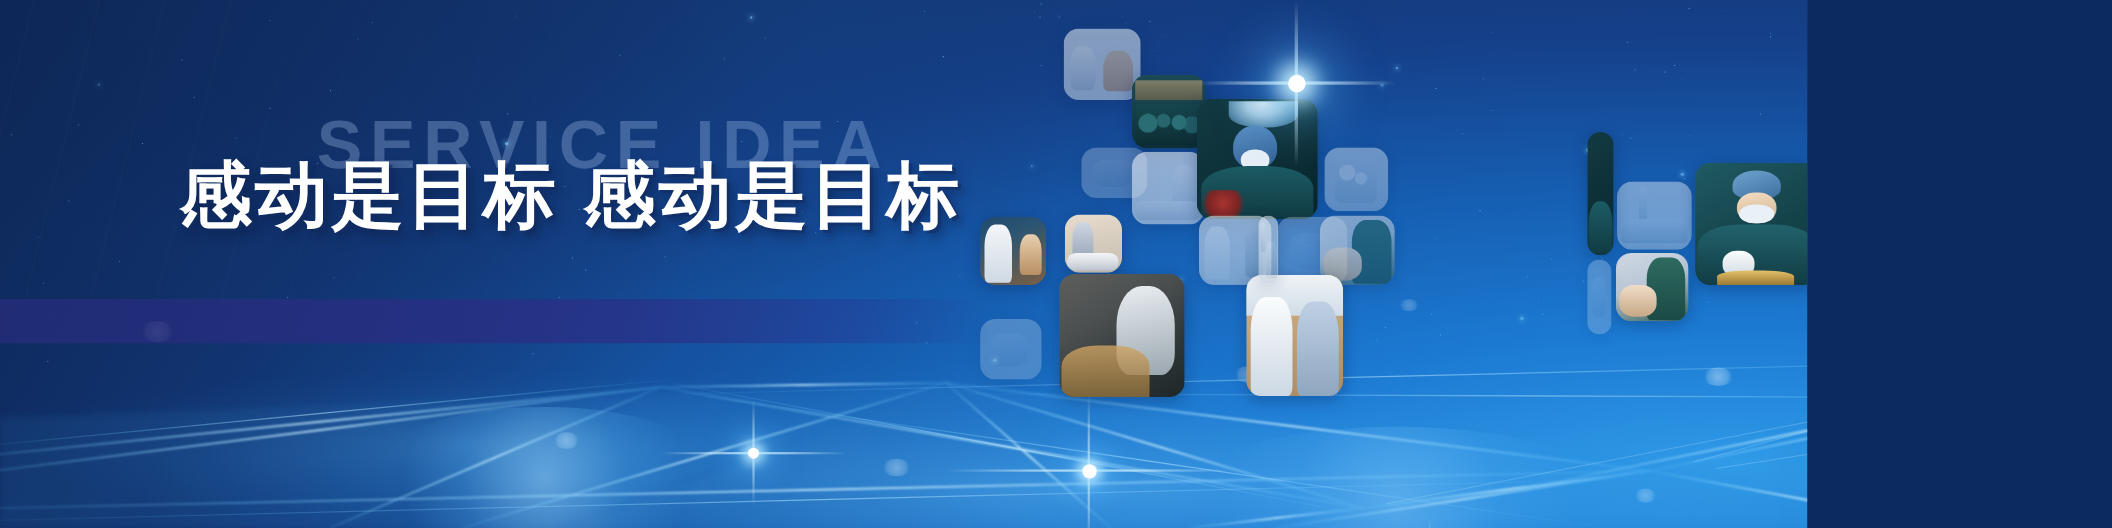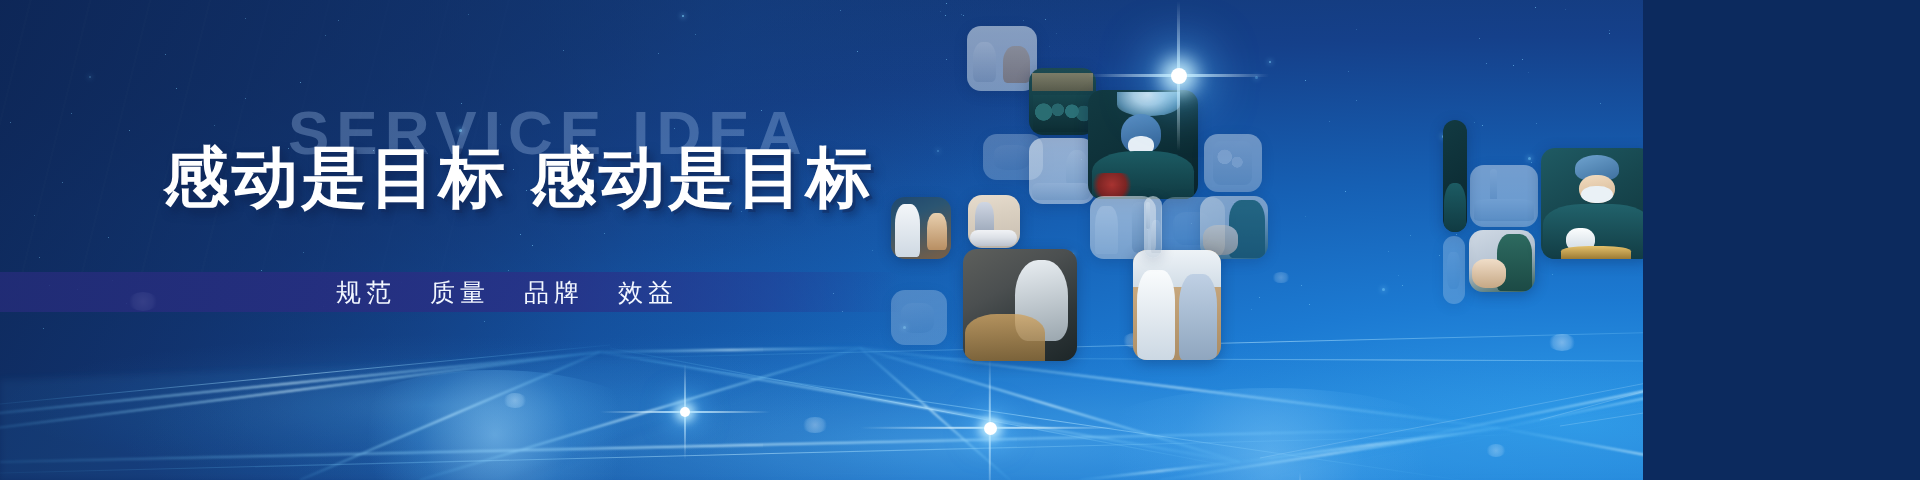--- a/index.html
+++ b/index.html
@@ -607,20 +607,14 @@
   <div class="copy">
 
     <div class="watermark">SERVICE IDEA</div>
 
     <div class="headline">
       <span>感动是目标</span><span class="gap"></span><span>感动是目标</span>
     </div>
 
     <div class="subbar"></div>
 
-    <div class="subtitle" id="subtitle">
-      <span>规范</span>
-      <span>质量</span>
-      <span>品牌</span>
-      <span>效益</span>
-    </div>
   </div>
 </div>
 
 </body></html>

